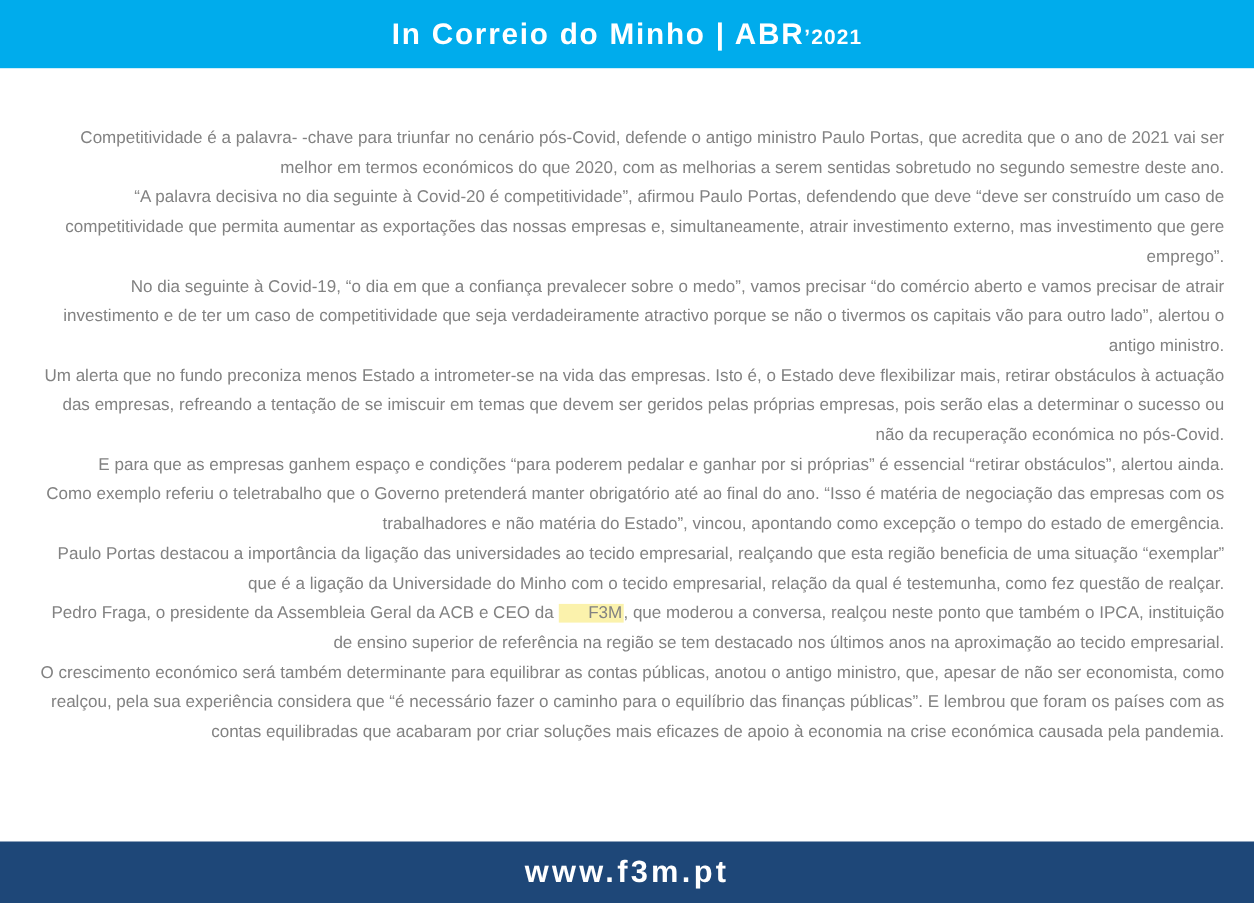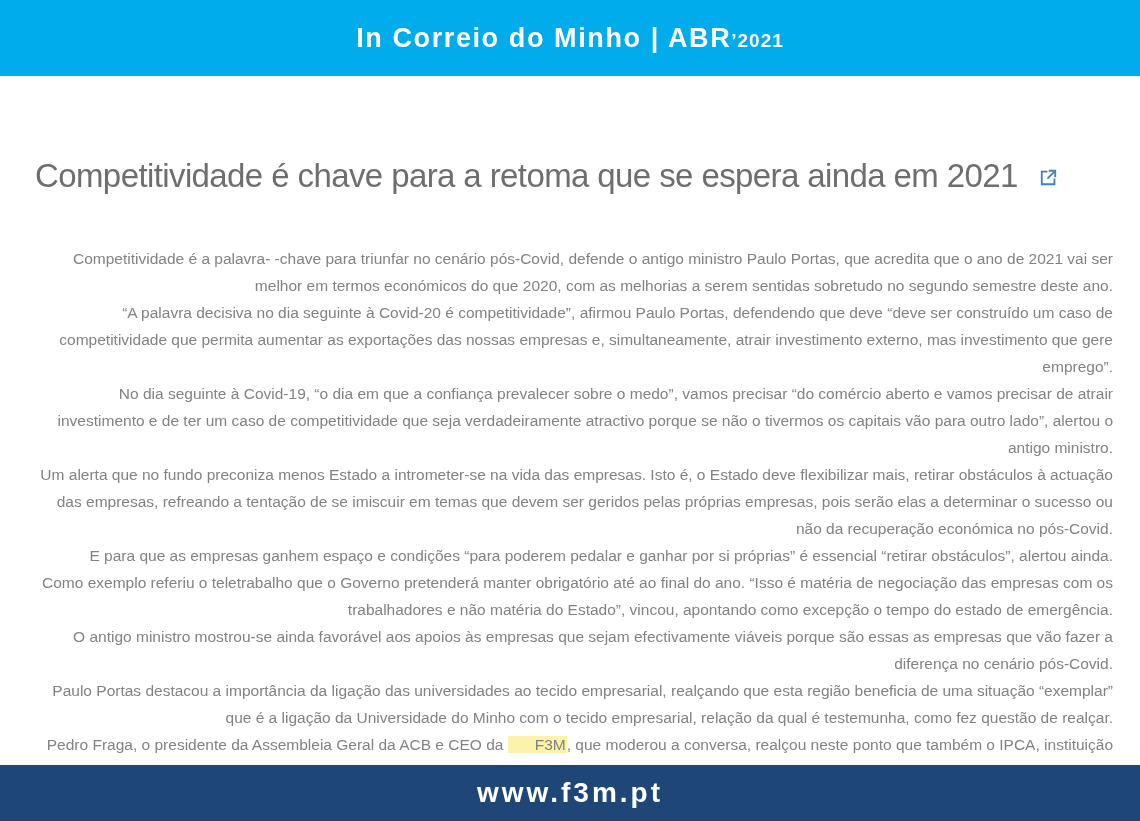--- a/index.html
+++ b/index.html
@@ -7,21 +7,21 @@
     width: 1140px;
     height: 821px;
     position: relative;
     background: #ffffff;
     font-family: "Liberation Sans", sans-serif;
     overflow: hidden;
   }
 
   
   .header-bar {
-    height: 76px;
+    height: 62px;
     background: #00ACEC;
     display: flex;
     align-items: center;
     justify-content: center;
   }
   .header-text {
     color: #ffffff;
     font-weight: bold;
     font-size: 27px;
     letter-spacing: 1.6px;
@@ -92,39 +92,28 @@
 </head>
 <body>
 
 <header class="header-bar" style="background: rgb(0, 172, 236);">
   <div class="header-text">
     <span>In Correio do Minho | ABR</span><span class="header-year">’2021</span>
   </div>
 </header>
 
 <main class="content">
-  <h1 class="page-title" style="color: rgb(110, 110, 110);">
-    <span>Competitividade é chave para a retoma que se espera ainda em 2021</span>
-    <span class="link-icon" style="color: rgb(66, 129, 172);">
-      <svg viewBox="0 0 24 24" fill="none" stroke="currentColor" stroke-width="2.3" stroke-linecap="square">
-        <path d="M9.5 4.5 H3.5 V20.5 H19.5 V14.5"></path>
-        <path d="M13.5 3.5 H20.5 V10.5"></path>
-        <path d="M20 4 L11.5 12.5"></path>
-      </svg>
-    </span>
-  </h1>
 
   <div class="article-body" style="color: rgb(130, 130, 130);">
     <p>Competitividade é a palavra- -chave para triunfar no cenário pós-Covid, defende o antigo ministro Paulo Portas, que acredita que o ano de 2021 vai ser melhor em termos económicos do que 2020, com as melhorias a serem sentidas sobretudo no segundo semestre deste ano.</p>
     <p>“A palavra decisiva no dia seguinte à Covid-20 é competitividade”, afirmou Paulo Portas, defendendo que deve “deve ser construído um caso de competitividade que permita aumentar as exportações das nossas empresas e, simultaneamente, atrair investimento externo, mas investimento que gere emprego”.</p>
     <p>No dia seguinte à Covid-19, “o dia em que a confiança prevalecer sobre o medo”, vamos precisar “do comércio aberto e vamos precisar de atrair investimento e de ter um caso de competitividade que seja verdadeiramente atractivo porque se não o tivermos os capitais vão para outro lado”, alertou o antigo ministro.</p>
     <p>Um alerta que no fundo preconiza menos Estado a intrometer-se na vida das empresas. Isto é, o Estado deve flexibilizar mais, retirar obstáculos à actuação das empresas, refreando a tentação de se imiscuir em temas que devem ser geridos pelas próprias empresas, pois serão elas a determinar o sucesso ou não da recuperação económica no pós-Covid.</p>
     <p>E para que as empresas ganhem espaço e condições “para poderem pedalar e ganhar por si próprias” é essencial “retirar obstáculos”, alertou ainda.</p>
     <p>Como exemplo referiu o teletrabalho que o Governo pretenderá manter obrigatório até ao final do ano. “Isso é matéria de negociação das empresas com os trabalhadores e não matéria do Estado”, vincou, apontando como excepção o tempo do estado de emergência.</p>
-    <p>O antigo ministro mostrou-se ainda favorável aos apoios às empresas que sejam efectivamente viáveis porque são essas as empresas que vão fazer a diferença no cenário pós-Covid.</p>
     <p>Paulo Portas destacou a importância da ligação das universidades ao tecido empresarial, realçando que esta região beneficia de uma situação “exemplar” que é a ligação da Universidade do Minho com o tecido empresarial, relação da qual é testemunha, como fez questão de realçar.</p>
     <p><span>Pedro Fraga, o presidente da Assembleia Geral da ACB e CEO da </span><mark class="f3m-highlight" style="background: rgb(251, 242, 172); padding-left: 27px;">F3M</mark><span>, que moderou a conversa, realçou neste ponto que também o IPCA, instituição de ensino superior de referência na região se tem destacado nos últimos anos na aproximação ao tecido empresarial.</span></p>
     <p>O crescimento económico será também determinante para equilibrar as contas públicas, anotou o antigo ministro, que, apesar de não ser economista, como realçou, pela sua experiência considera que “é necessário fazer o caminho para o equilíbrio das finanças públicas”. E lembrou que foram os países com as contas equilibradas que acabaram por criar soluções mais eficazes de apoio à economia na crise económica causada pela pandemia.</p>
 
   </div>
 </main>
 
 <footer class="footer-bar" style="background: rgb(30, 71, 120);">
   <div class="footer-text">www.f3m.pt</div>
 </footer>

